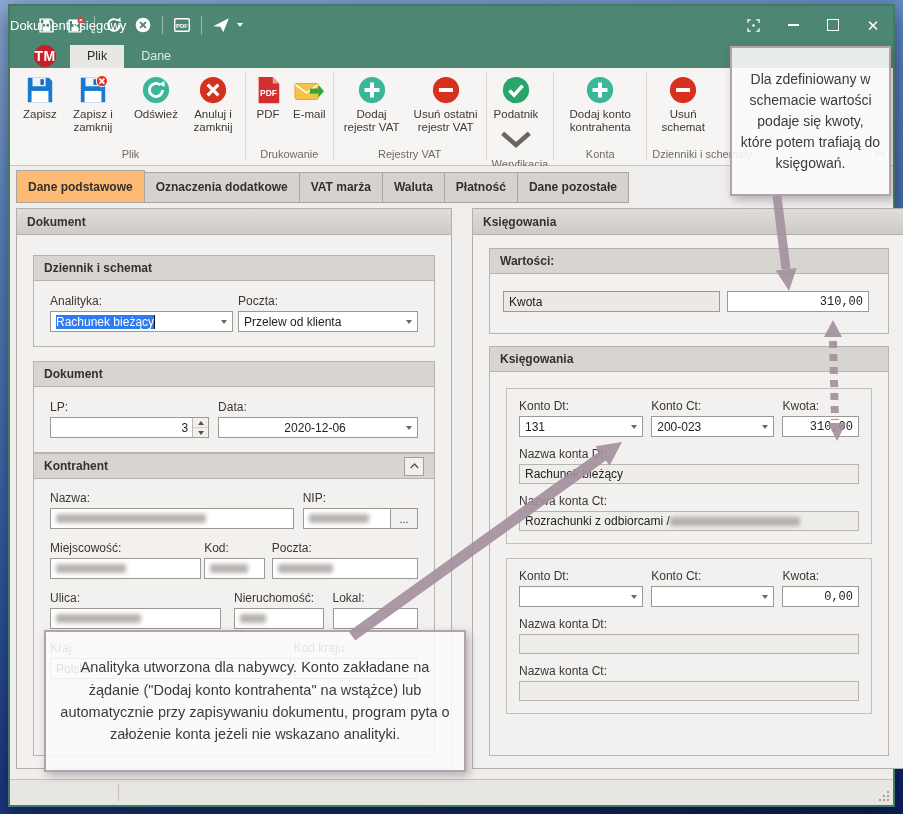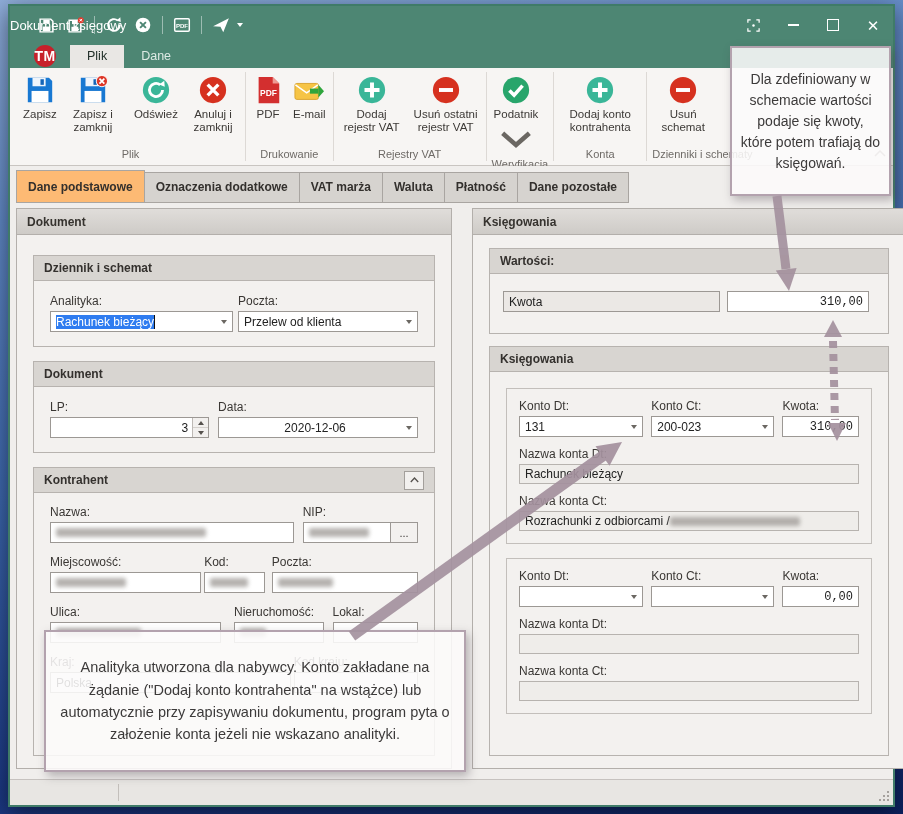--- a/index.html
+++ b/index.html
@@ -371,21 +371,21 @@
               <div class="kcol" style="width:201px;margin-left:9px;">
                 <span class="flabel">Data:</span>
                 <div class="combo">
                   <span class="ctext center">2020-12-06</span>
                   <span class="carrow"></span>
                 </div>
               </div>
             </div>
           </div>
 
-          <div class="group" style="margin-top:14px;flex:1;margin-bottom:12px;">
+          <div class="group" style="margin-top:0;flex:1;margin-bottom:12px;">
             <div class="ghead">
               <span>Kontrahent</span>
               <span class="collapsebtn">
                 <svg width="9" height="6" viewBox="0 0 9 6">
                     <polyline points="0.8,5 4.5,1 8.2,5" fill="none" stroke="#55514d" stroke-width="1.3"></polyline>
                   </svg>
               </span>
             </div>
             <div class="frow" style="margin-top:12px;">
               <div class="kcol" style="width:245px;">

